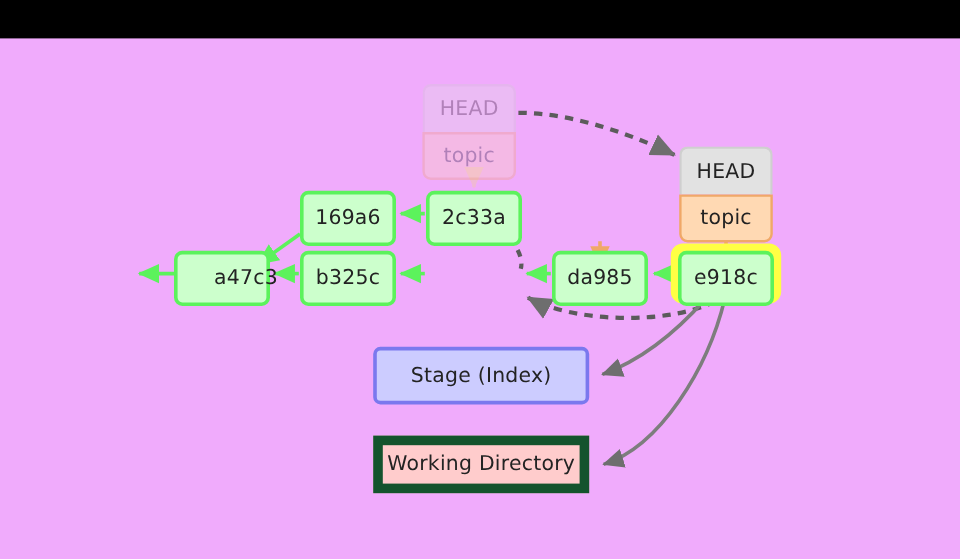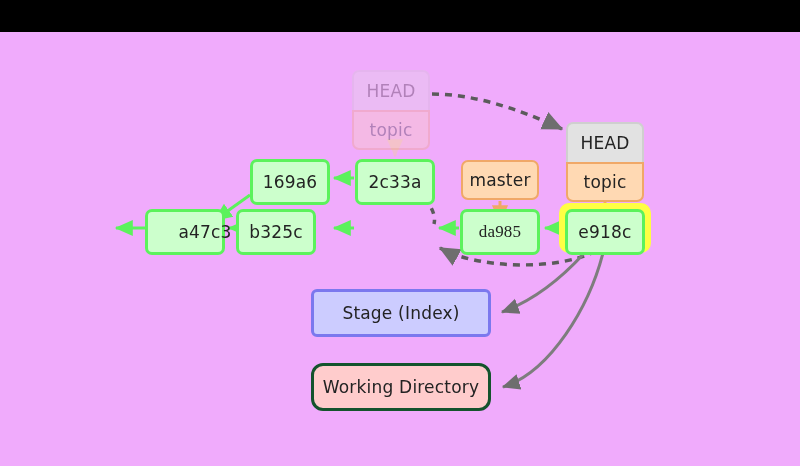--- a/index.html
+++ b/index.html
@@ -78,22 +78,22 @@
     height: 48px;
     background: #ccccff;
     border: 3px solid #7b78ee;
     border-radius: 6px;
     font-size: 17px;
   }
   .box-wd {
     width: 180px;
     height: 48px;
     background: #ffcccc;
-    border: 3px solid #14532d;
-    border-radius: 12px;
+    border: 8px solid #14532d;
+    border-radius: 0;
     font-size: 17px;
   }
 </style>
 </head>
 <body>
 
 <div id="stage">
 
   <svg class="edges" viewBox="0 0 800 466">
     <defs>
@@ -141,28 +141,27 @@
   <div class="ghost" style="position:absolute; left:352px; top:38px;">
     <div class="node ref-head" style="position:relative; left:0; top:0;">HEAD</div>
     <div class="node ref ref-below" style="position:relative; left:0; top:0;">topic</div>
   </div>
 
   <div style="position:absolute; left:566px; top:90px;">
     <div class="node ref-head" style="position:relative;">HEAD</div>
     <div class="node ref ref-below" style="position:relative;">topic</div>
   </div>
 
-  <div class="node ref" style="left:461px; top:128px;">master</div>
 
   <div class="hl-halo" style="left:559px; top:171px; width:92px; height:50px;"></div>
 
   <div class="node commit" style="left:250px; top:127px;">169a6</div>
   <div class="node commit" style="left:355px; top:127px;text-align:right;">2c33a</div>
 
   <div class="node commit" style="left:145px; top:177px;padding-left:40px;">a47c3</div>
-  <div class="node commit" style="left:236px; top:177px;">b325c</div>
-  <div class="node commit" style="left:460px; top:177px;font-family:Liberation Serif, serif;">da985</div>
+  <div class="node commit" style="left:250px; top:177px;">b325c</div>
+  <div class="node commit" style="left:460px; top:177px;">da985</div>
   <div class="node commit" style="left:565px; top:177px;text-align:center;">e918c</div>
 
   <div class="node box-stage" style="left:311px; top:257px;">Stage (Index)</div>
   <div class="node box-wd" style="left:311px; top:331px;">Working Directory</div>
 
 </div>
 
 </body></html>

